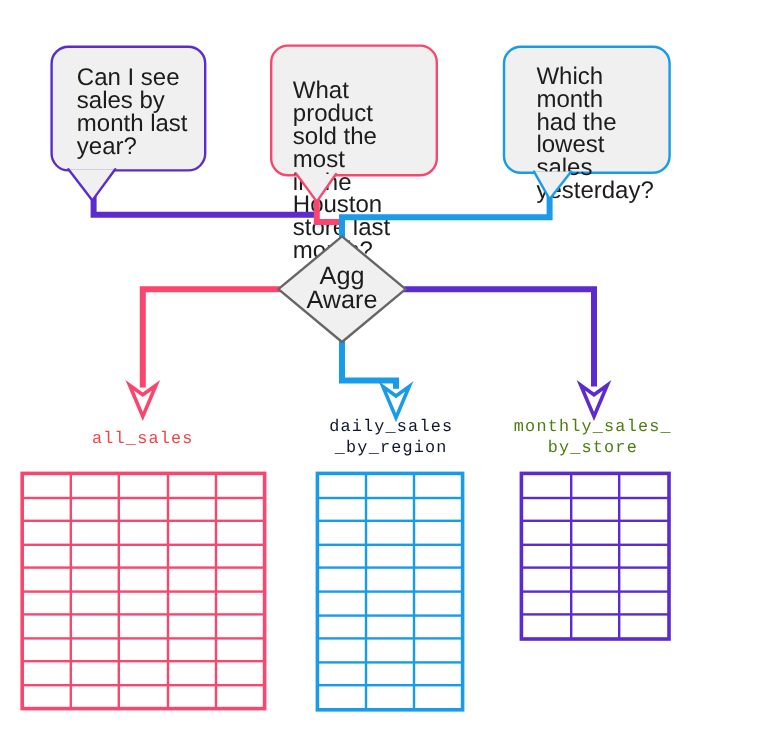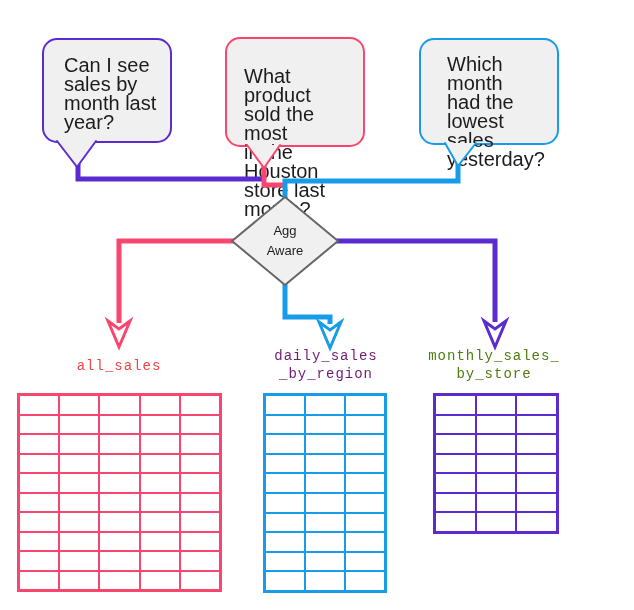--- a/index.html
+++ b/index.html
@@ -26,21 +26,21 @@
     white-space: pre-line;
   }
   .bubble-1 { left: 42px;  top: 38px; width: 130px; height: 105px; padding: 16px 8px 0 20px; }
   .bubble-2 { left: 225px; top: 37px; width: 140px; height: 110px; padding: 28px 6px 0 17px; }
   .bubble-3 { left: 419px; top: 38px; width: 140px; height: 107px; padding: 15px 6px 0 26px; }
   .diamond-label {
     position: absolute; z-index: 3;
     left: 235px; top: 221px; width: 100px;
     text-align: center;
     color: #1c1c1c;
-    font-size: 13px; line-height: 20px;
+    font-size: 21px; line-height: 20px;
     white-space: pre-line;
   }
   .table-label {
     position: absolute; z-index: 1;
     text-align: center;
     font-family: "Liberation Mono", "DejaVu Sans Mono", monospace;
     font-size: 14px;
     line-height: 17.5px;
     letter-spacing: 1px;
     white-space: pre-line;
@@ -99,21 +99,21 @@
 
     <path d="M 57,141 L 77,167 L 96,141" stroke-width="2" stroke-linecap="round" stroke-linejoin="round" style="fill: rgb(240, 240, 240); stroke: rgb(91, 43, 208);"></path>
     <path d="M 247,145 L 264,168 L 280,145" stroke-width="2" stroke-linecap="round" stroke-linejoin="round" style="fill: rgb(240, 240, 240); stroke: rgb(249, 70, 110);"></path>
     <path d="M 445,143 L 458,166 L 476,143" stroke-width="2" stroke-linecap="round" stroke-linejoin="round" style="fill: rgb(240, 240, 240); stroke: rgb(24, 155, 232);"></path>
   </svg>
 
   <div class="diamond-label">Agg
 Aware</div>
 
   <div class="table-label label-1" style="color: #ef4444;">all_sales</div>
-  <div class="table-label label-2" style="color: #701a75;">daily_sales
+  <div class="table-label label-2" style="color: #0f172a;">daily_sales
 _by_region</div>
   <div class="table-label label-3" style="color: #4d7c0f;">monthly_sales_
 by_store</div>
 
   <div class="grid-table table-1" style="grid-template-columns: repeat(5, 1fr); grid-template-rows: repeat(10, 1fr); background: rgb(249, 70, 110);">
       <div class="cell"></div>
       <div class="cell"></div>
       <div class="cell"></div>
       <div class="cell"></div>
       <div class="cell"></div>

